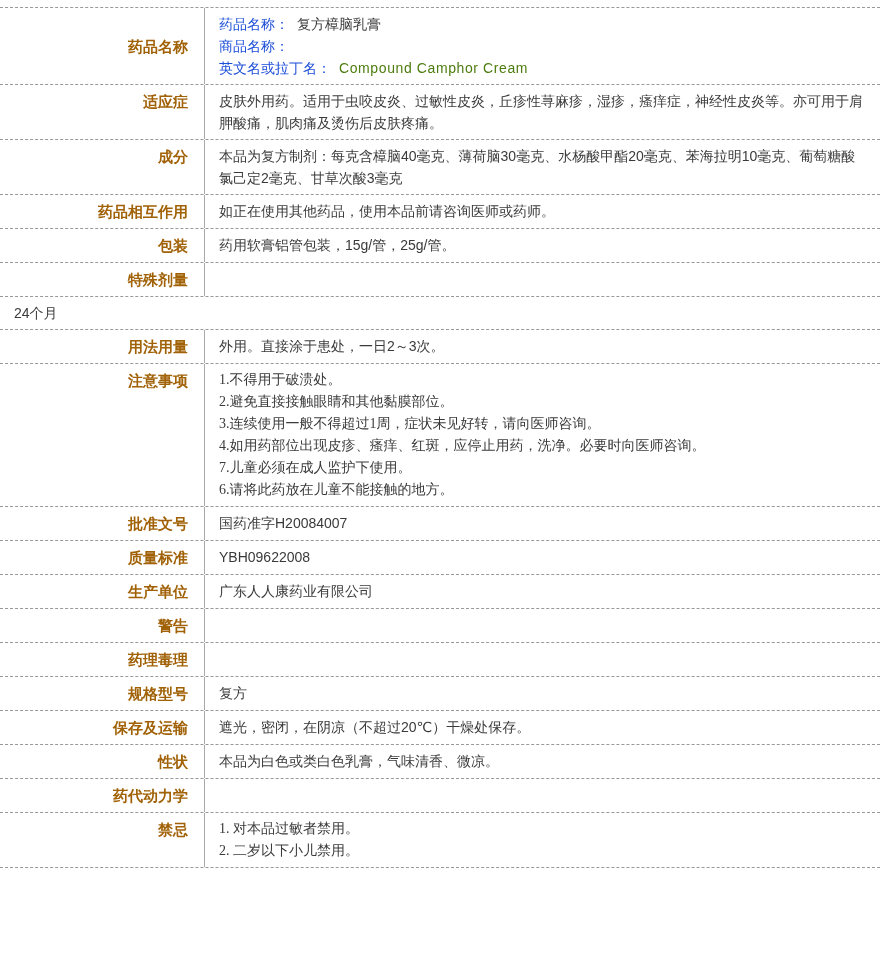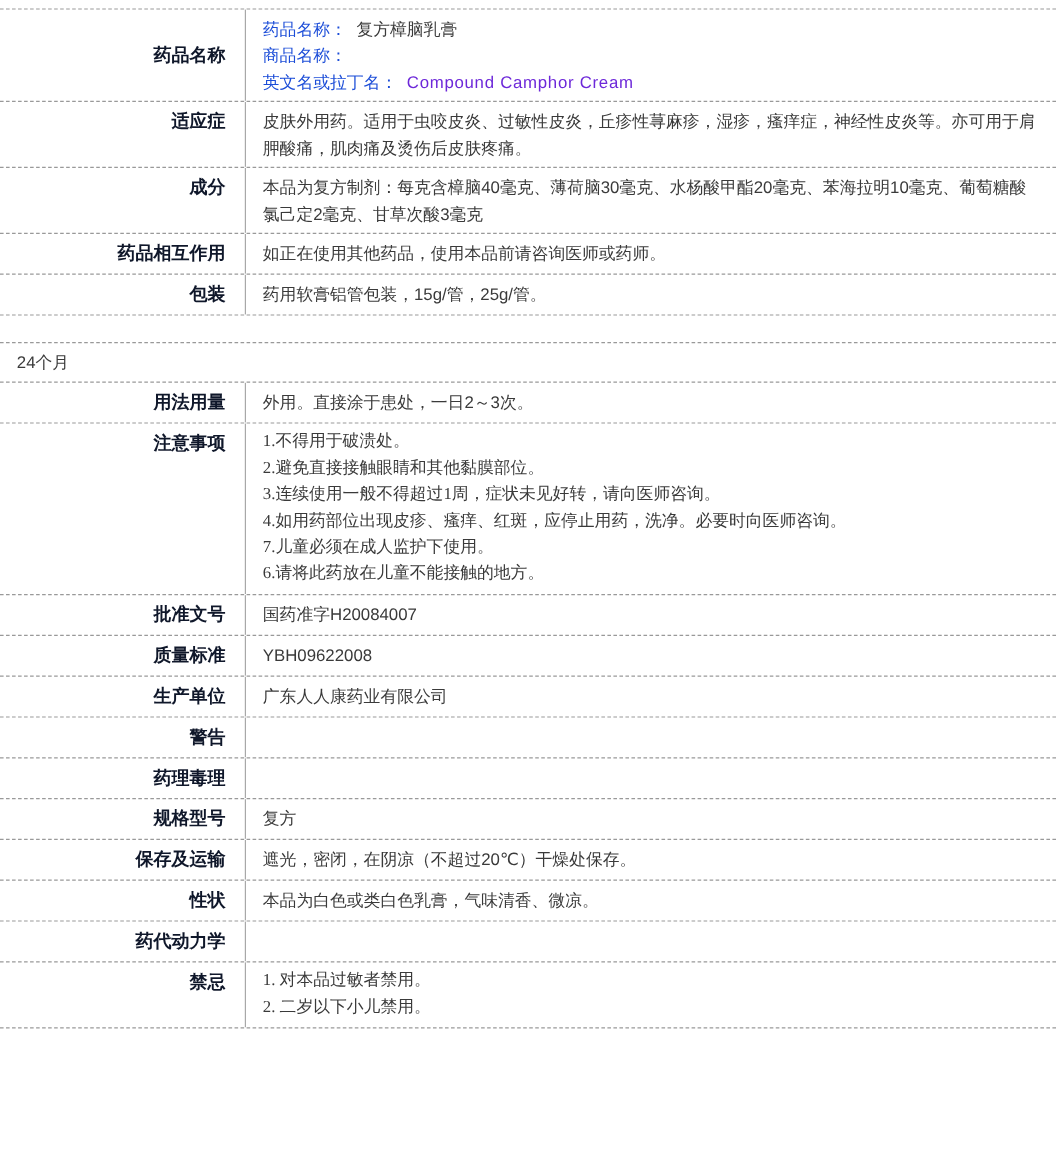--- a/index.html
+++ b/index.html
@@ -16,35 +16,35 @@
     border-top:1px dashed #999;
     box-sizing:border-box;
   }
   .row:last-child{border-bottom:1px dashed #999;}
   .lbl{
     width:205px;min-width:205px;box-sizing:border-box;
     border-right:1px solid #a8a8a8;
     text-align:right;
     padding:5px 16px 5px 4px;
     font-weight:bold;font-size:15px;line-height:23px;
-    color:#0f172a;
+    color:#a16207;
   }
   .cnt{
     flex:1;box-sizing:border-box;
     padding:5px 14px 5px 14px;
     font-size:14px;line-height:22px;color:#3a3a3a;
     min-height:22px;
   }
   
   .row.center-label .lbl{
     display:flex;align-items:center;justify-content:flex-end;
   }
   .name-line{display:block;line-height:22px;min-height:22px;}
   .muted{color:#1d4ed8;margin-right:8px;}
-  .eng{letter-spacing:0.6px;color:#6d28d9;}
+  .eng{letter-spacing:0.6px;color:#4d7c0f;}
   .line{display:block;min-height:22px;font-family:Liberation Serif, serif;}
   .empty-cell{min-height:22px;}
 </style>
 </head>
 <body>
 
 <div class="drug-table">
 
   <div class="row center-label">
     <div class="lbl">药品名称</div>
@@ -69,20 +69,21 @@
     <div class="lbl">药品相互作用</div>
     <div class="cnt">如正在使用其他药品，使用本品前请咨询医师或药师。</div>
   </div>
 
   <div class="row">
     <div class="lbl">包装</div>
     <div class="cnt">药用软膏铝管包装，15g/管，25g/管。</div>
   </div>
 
   <div class="row">
+    <div class="lbl">特殊剂量</div>
     <div class="cnt empty-cell"></div>
   </div>
 
   <div class="row">
     <div class="cnt">24个月</div>
   </div>
 
   <div class="row">
     <div class="lbl">用法用量</div>
     <div class="cnt">外用。直接涂于患处，一日2～3次。</div>

